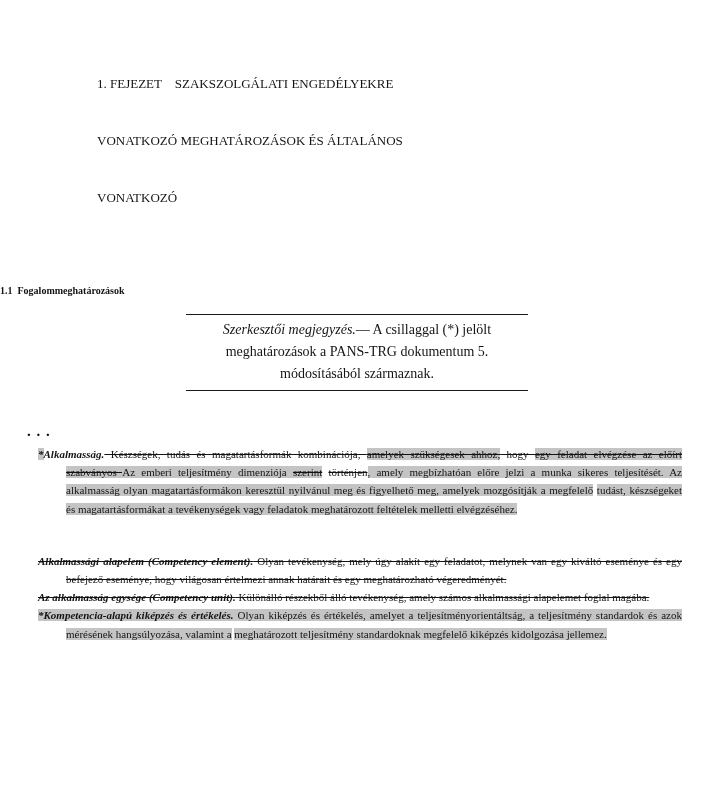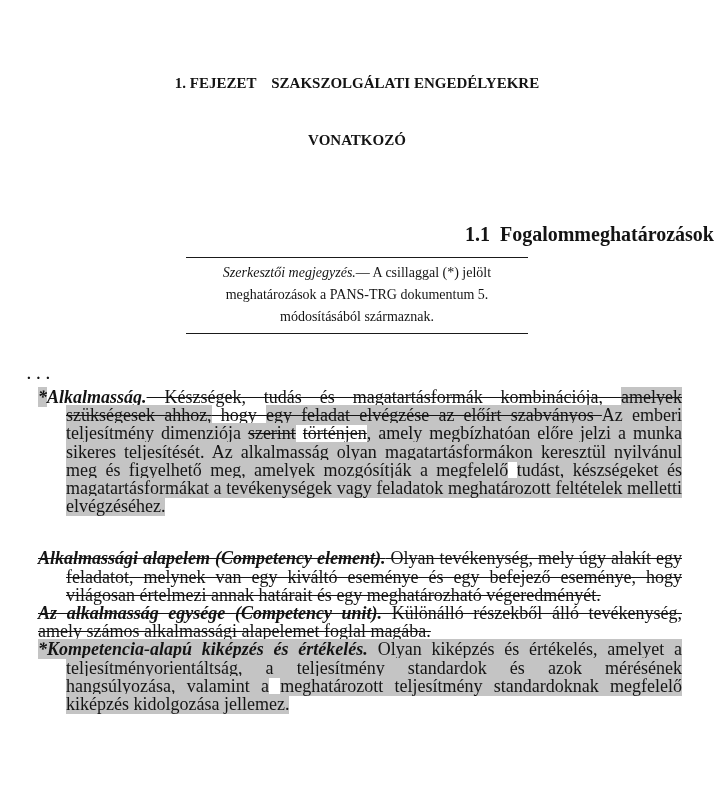--- a/index.html
+++ b/index.html
@@ -13,31 +13,31 @@
     height: 793px;
     background: #ffffff;
     color: #141414;
     font-family: "Liberation Serif", "DejaVu Serif", serif;
     overflow: hidden;
   }
   
   .chapter-title {
     margin: 36px auto 0;
     width: 520px;
-    text-align: center;
-    font-weight: bold;
-    font-size: 15px;
+    text-align: left;
+    font-weight: normal;
+    font-size: 13px;
     line-height: 19px;
     white-space: pre-wrap;
   }
   .section-heading {
     margin: 38px auto 0;
-    text-align: right;
+    text-align: left;
     font-weight: bold;
-    font-size: 20px;
+    font-size: 10px;
     line-height: 16px;
     white-space: pre-wrap;
   }
   
   .editor-note {
     margin: 15px auto 0;
     width: 330px;
     border-top: 1.5px solid #1a1a1a;
     border-bottom: 1.5px solid #1a1a1a;
     padding: 4px 6px 5px;
@@ -52,21 +52,21 @@
     font-weight: bold;
     font-size: 15px;
     line-height: 12px;
     letter-spacing: 1px;
   }
   #definitions p {
     margin: 0 28px 0 38px;
     width: 644px;
     box-sizing: border-box;
     text-align: justify;
-    font-size: 18px;
+    font-size: 11px;
     line-height: 18.2px;
   }
   #definitions p.hang {
     padding-left: 28px;
     text-indent: -28px;
   }
   #definitions p:nth-child(1) { margin-bottom: 34px; }
   #definitions p:nth-child(2) { }
   #definitions p:nth-child(3) { }
   #definitions p:nth-child(4) { margin-bottom: 32px; }
@@ -74,20 +74,21 @@
   .strike { text-decoration: line-through; }
   .hl { background: var(--hl, #c4c4c4); }
 </style>
 </head>
 <body>
 
 <div class="page">
 
   <div class="chapter-title">
     <div>1. FEJEZET    SZAKSZOLGÁLATI ENGEDÉLYEKRE</div>
+    <div>VONATKOZÓ MEGHATÁROZÁSOK ÉS ÁLTALÁNOS</div>
     <div>VONATKOZÓ</div>
   </div>
 
   <div class="section-heading">1.1  Fogalommeghatározások</div>
 
   <div class="editor-note">
     <span class="note-lead">Szerkesztői megjegyzés.</span><span>— A csillaggal (*) jelölt meghatározások a PANS-TRG dokumentum 5. módosításából származnak.</span>
   </div>
 
   <div class="ellipsis">. . .</div>

